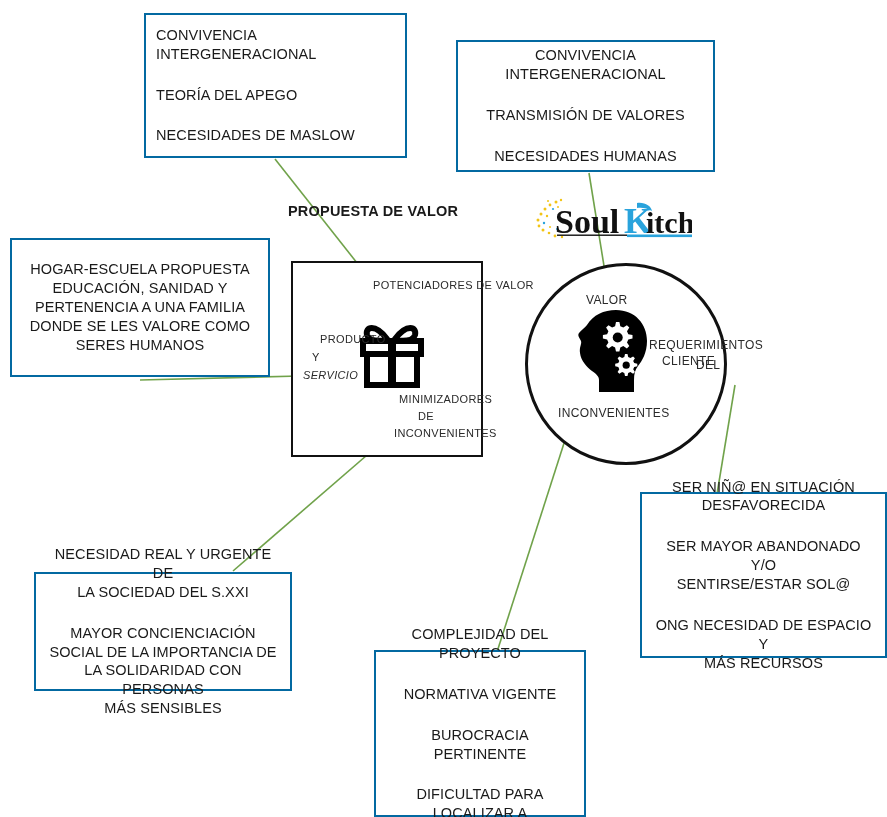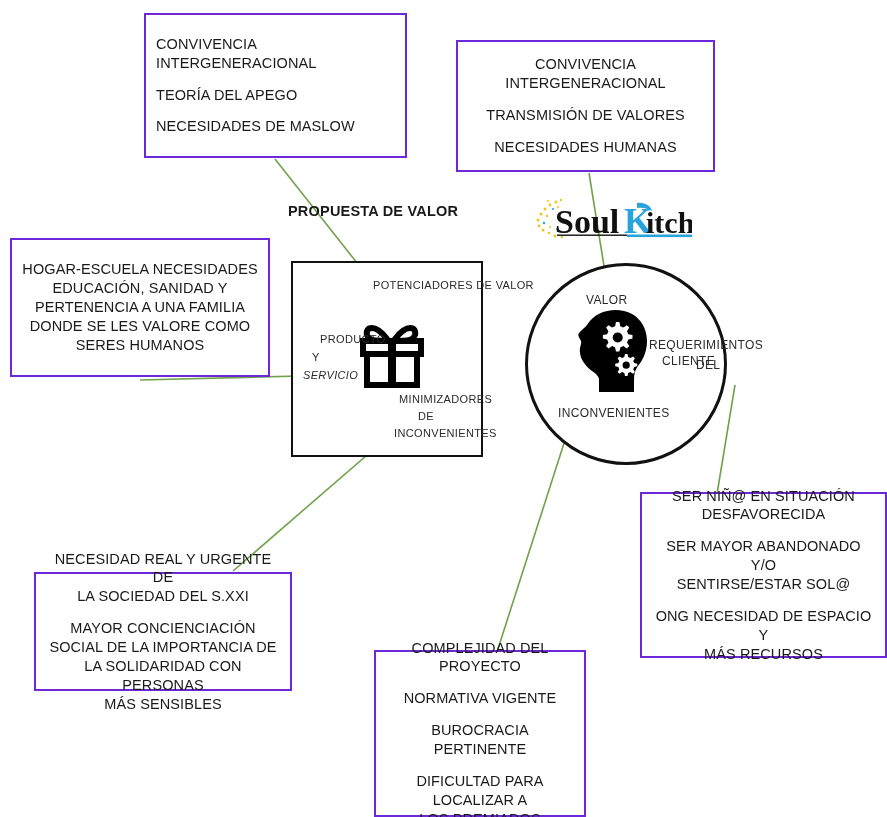--- a/index.html
+++ b/index.html
@@ -21,37 +21,37 @@
   #connectors {
     position: absolute;
     left: 0;
     top: 0;
     width: 887px;
     height: 817px;
     pointer-events: none;
   }
   .note-box {
     position: absolute;
-    border: 2px solid #6d28d9;
+    border: 2px solid #0369a1;
     background: #ffffff;
     box-sizing: border-box;
     display: flex;
     flex-direction: column;
     justify-content: center;
     padding: 6px 10px;
   }
   .note-line {
     font-size: 14.5px;
     line-height: 1.30;
     letter-spacing: 0.1px;
     color: #1a1a1a;
     white-space: pre-line;
     margin: 0;
   }
-  .note-para + .note-para { margin-top: 13px; }
+  .note-para + .note-para { margin-top: 22px; }
   .align-left .note-line { text-align: left; }
   .align-center .note-line { text-align: center; }
 
   
   #vp-title {
     position: absolute;
     left: 288px;
     top: 203px;
     font-size: 14.5px;
     font-weight: bold;
@@ -184,21 +184,21 @@
       <div class="note-para">
         <div class="note-line">TRANSMISIÓN DE VALORES</div>
       </div>
       <div class="note-para">
         <div class="note-line">NECESIDADES HUMANAS</div>
       </div>
     </div>
 
   <div class="note-box align-center" id="note-product-service" style="left: 10px; top: 238px; width: 260px; height: 139px;">
       <div class="note-para">
-        <div class="note-line">HOGAR-ESCUELA NECESIDADES</div>
+        <div class="note-line">HOGAR-ESCUELA PROPUESTA</div>
         <div class="note-line">EDUCACIÓN, SANIDAD Y</div>
         <div class="note-line">PERTENENCIA A UNA FAMILIA</div>
         <div class="note-line">DONDE SE LES VALORE COMO</div>
         <div class="note-line">SERES HUMANOS</div>
       </div>
     </div>
 
   <div class="note-box align-center" id="note-society-need" style="left: 34px; top: 572px; width: 258px; height: 119px;">
       <div class="note-para">
         <div class="note-line">NECESIDAD REAL Y URGENTE DE</div>

